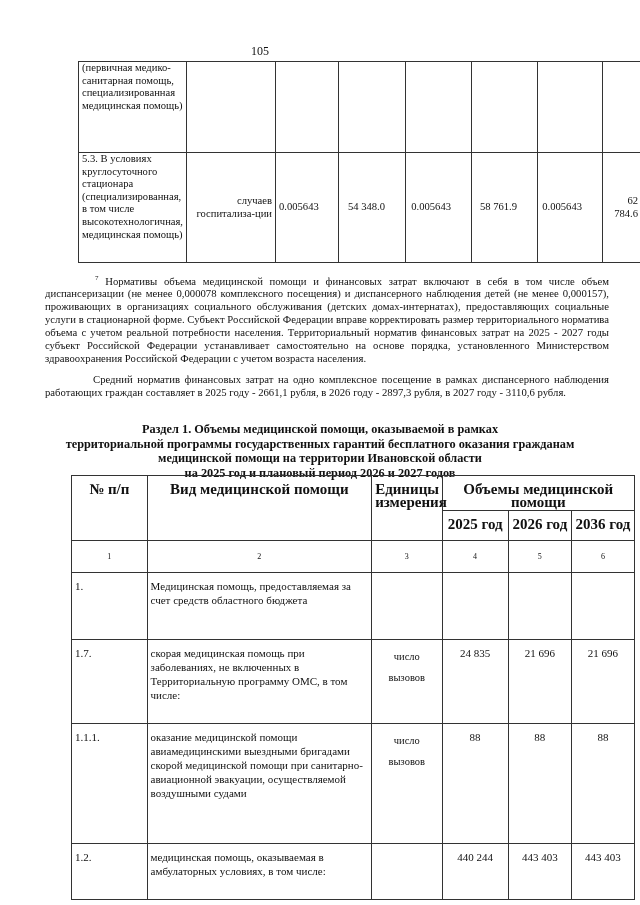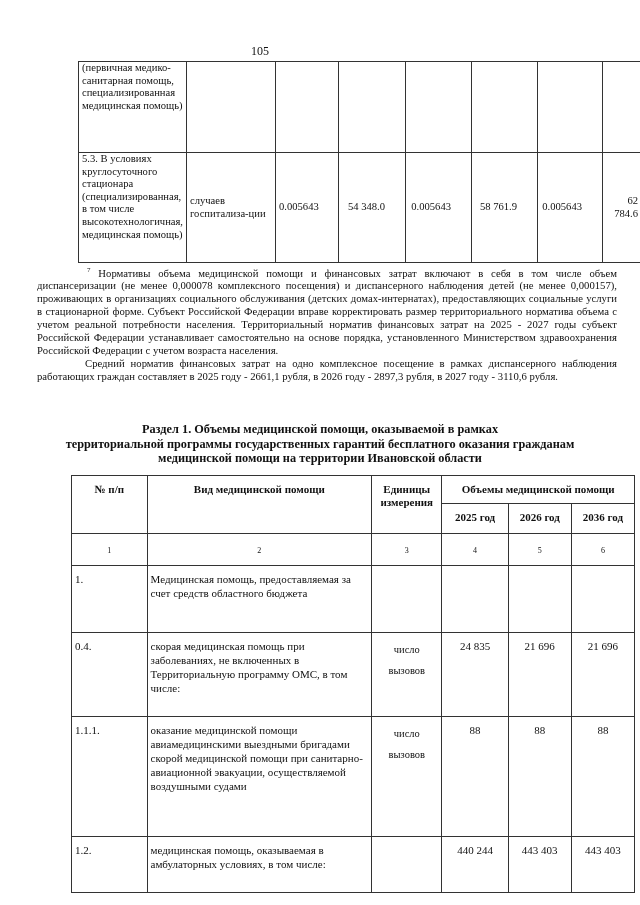--- a/index.html
+++ b/index.html
@@ -4,29 +4,29 @@
 <style>
   html, body { margin: 0; padding: 0; background: #ffffff; }
   body { width: 640px; height: 905px; position: relative; overflow: hidden;
          font-family: "Liberation Serif", "DejaVu Serif", serif; color: #111; }
   .page-num { position: absolute; top: 44px; left: 0; width: 520px; text-align: center; font-size: 12px; }
   table { border-collapse: collapse; position: absolute; table-layout: fixed; margin-left: 41px; }
   td, th { border: 1px solid #333; padding: 0 3px; vertical-align: top; font-size: 11px; line-height: 13.6px; }
   #t1 { left: 37px; top: 61px; width: 580px; }
   #t1 td { font-size: 10.6px; line-height: 12.6px; }
   #t1 td.num { vertical-align: middle; text-align: right; padding-right: 20px; }
-  #t1 td.ctr { vertical-align: middle; text-align: left; }
+  #t1 td.ctr { vertical-align: middle; text-align: right; }
   .notes { position: absolute; left: 37px; top: 264px; width: 580px; font-size: 10.7px; line-height: 12.9px; text-align: justify; }
-  .notes p { margin: 0; }
+  .notes p { margin: 8px; }
   .notes .ind1 { text-indent: 50px; }
   .notes .ind2 { text-indent: 48px; }
   .notes sup { font-size: 7px; }
   .title { position: absolute; left: 20px; top: 422px; width: 600px; text-align: center; font-weight: bold; font-size: 12.3px; line-height: 14.6px; }
   #t2 { left: 30px; top: 475px; width: 564px; }
-  #t2 th { font-weight: bold; text-align: center; font-size: 11px; line-height: 13.4px; vertical-align: top; padding-top: 7px; }
+  #t2 th { font-weight: bold; text-align: center; font-size: 15px; line-height: 13.4px; vertical-align: top; padding-top: 7px; }
   #t2 td.idx { text-align: center; font-size: 8px; vertical-align: middle; height: 21px; }
   #t2 td { font-size: 11px; line-height: 14px; padding: 6px 3px 4px 3px; }
   #t2 td.c { text-align: center; }
   #t2 td.u { text-align: center; font-size: 10.5px; line-height: 21px; }
 </style>
 </head>
 <body>
 
 <div class="page-num">105</div>
 
@@ -67,20 +67,21 @@
 
 <div class="notes">
   <p class="ind1"><sup>7</sup> <span>Нормативы объема медицинской  помощи и финансовых затрат включают в себя в том числе объем диспансеризации (не менее 0,000078 комплексного посещения) и диспансерного наблюдения детей (не менее 0,000157), проживающих в организациях социального обслуживания (детских домах-интернатах), предоставляющих социальные услуги в стационарной форме. Субъект Российской Федерации вправе корректировать размер территориального норматива объема с учетом реальной потребности населения. Территориальный норматив финансовых затрат на 2025 - 2027 годы субъект Российской Федерации устанавливает самостоятельно на основе порядка, установленного Министерством здравоохранения Российской Федерации с учетом возраста населения.</span></p>
   <p class="ind2">Средний норматив финансовых затрат на одно комплексное посещение в рамках диспансерного наблюдения работающих граждан составляет в 2025 году - 2661,1 рубля, в 2026 году - 2897,3 рубля, в 2027 году - 3110,6 рубля.</p>
 </div>
 
 <div class="title">
   <div>Раздел 1. Объемы медицинской помощи, оказываемой в рамках</div>
   <div>территориальной программы государственных гарантий бесплатного оказания гражданам</div>
   <div>медицинской помощи на территории Ивановской области</div>
+  <div>на 2025 год и плановый период 2026 и 2027 годов</div>
 </div>
 
 <table id="t2">
   <colgroup>
     <col style="width:73px">
       <col style="width:217px">
       <col style="width:68px">
     <col style="width:64px">
       <col style="width:61px">
       <col style="width:61px">
@@ -107,21 +108,21 @@
   </tr>
   <tr style="height:67px">
     <td>1.</td>
     <td>Медицинская помощь, предоставляемая за счет средств областного бюджета</td>
     <td class="u"></td>
     <td class="c"></td>
     <td class="c"></td>
     <td class="c"></td>
   </tr>
   <tr style="height:84px">
-    <td>0.4.</td>
+    <td>1.7.</td>
     <td>скорая медицинская помощь при заболеваниях, не включенных в Территориальную программу ОМС, в том числе:</td>
     <td class="u">число вызовов</td>
     <td class="c">24 835</td>
     <td class="c">21 696</td>
     <td class="c">21 696</td>
   </tr>
   <tr style="height:120px">
     <td>1.1.1.</td>
     <td>оказание медицинской помощи авиамедицинскими выездными бригадами скорой медицинской помощи при санитарно-авиационной эвакуации, осуществляемой воздушными судами</td>
     <td class="u">число вызовов</td>

